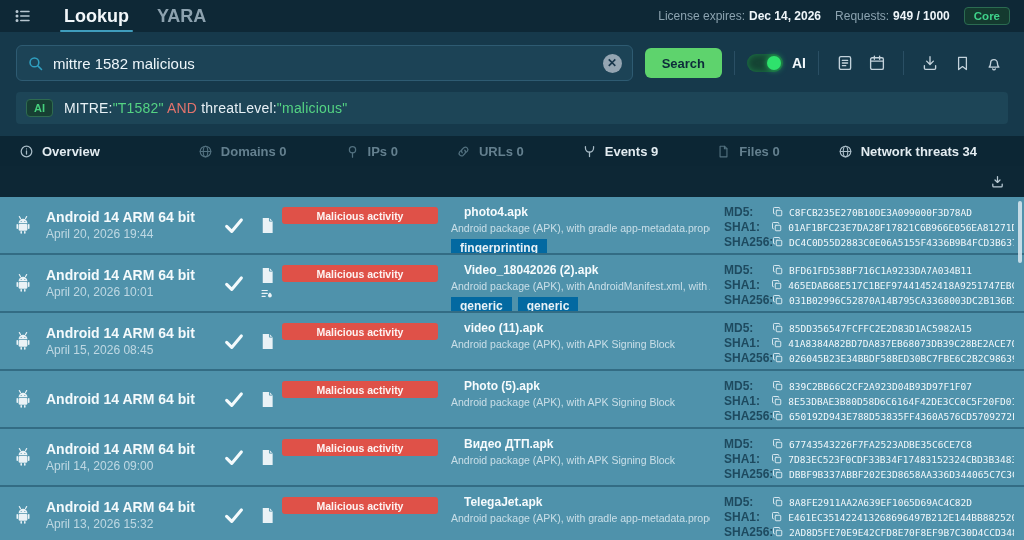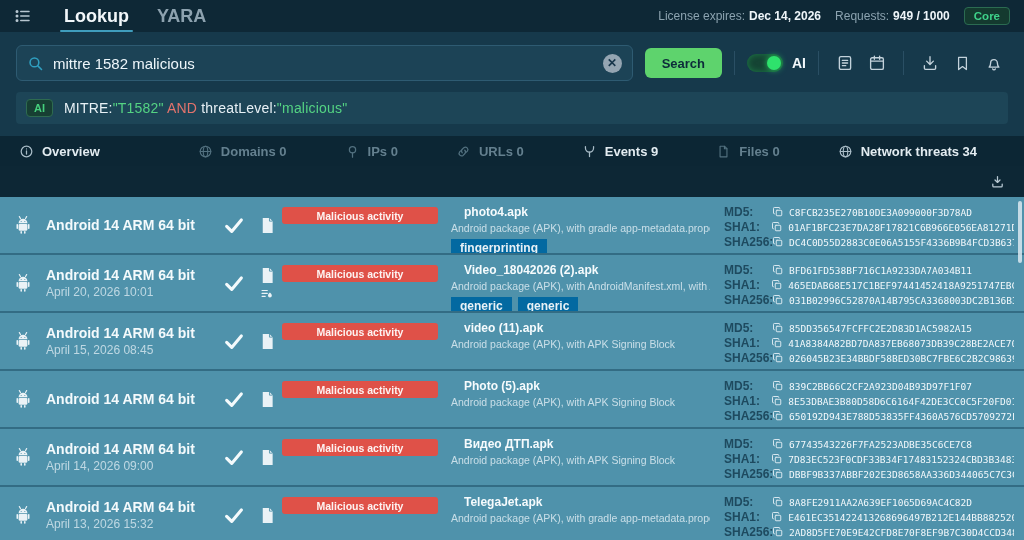--- a/index.html
+++ b/index.html
@@ -269,20 +269,21 @@
               <rect x="7.2" y="10.8" width="9.6" height="7.4" rx="1.2"></rect>
               <rect x="4.9" y="10.8" width="1.7" height="5.6" rx=".85"></rect>
               <rect x="17.4" y="10.8" width="1.7" height="5.6" rx=".85"></rect>
               <rect x="9.2" y="18.6" width="1.7" height="3" rx=".85"></rect>
               <rect x="13.1" y="18.6" width="1.7" height="3" rx=".85"></rect>
             </svg>
           </span>
         </div>
     <div class="c-os">
       <span class="os-name">Android 14 ARM 64 bit</span>
+      <span class="os-date">April 20, 2026 19:44</span>
     </div>
     <div class="c-check">
           <span class="icon">
             <svg viewBox="0 0 24 24" fill="none" stroke="currentColor" stroke-linecap="round" stroke-linejoin="round" stroke-width="3.4" width="22" height="22">
               <path d="M4 13.5 9.5 19 20 6.5"></path>
             </svg>
           </span>
         </div>
     <div class="c-file">
       <span class="icon">

